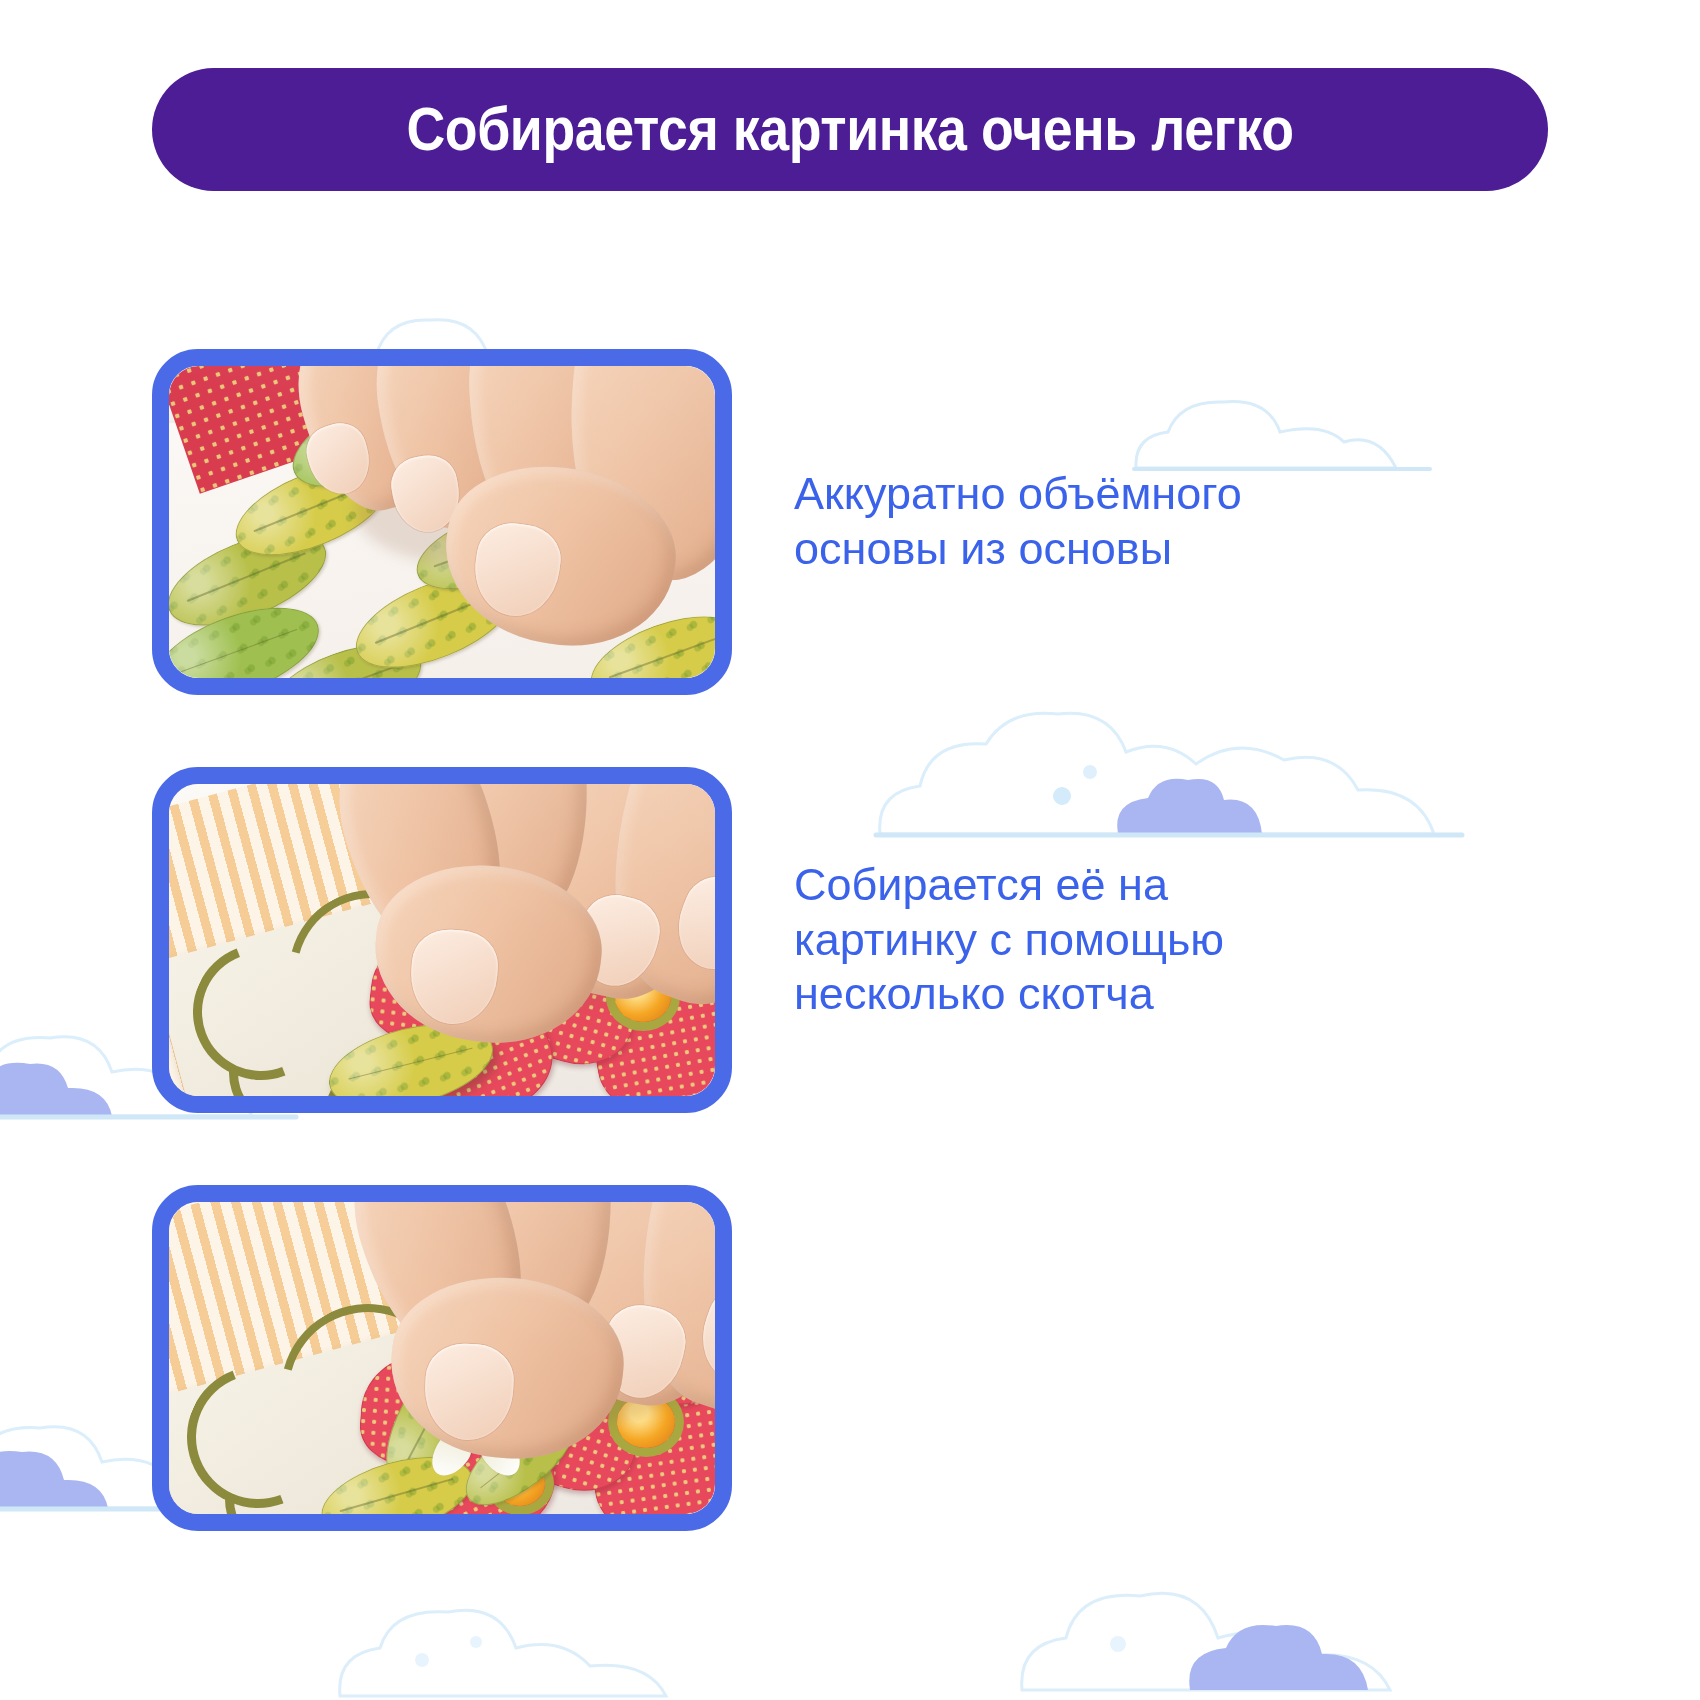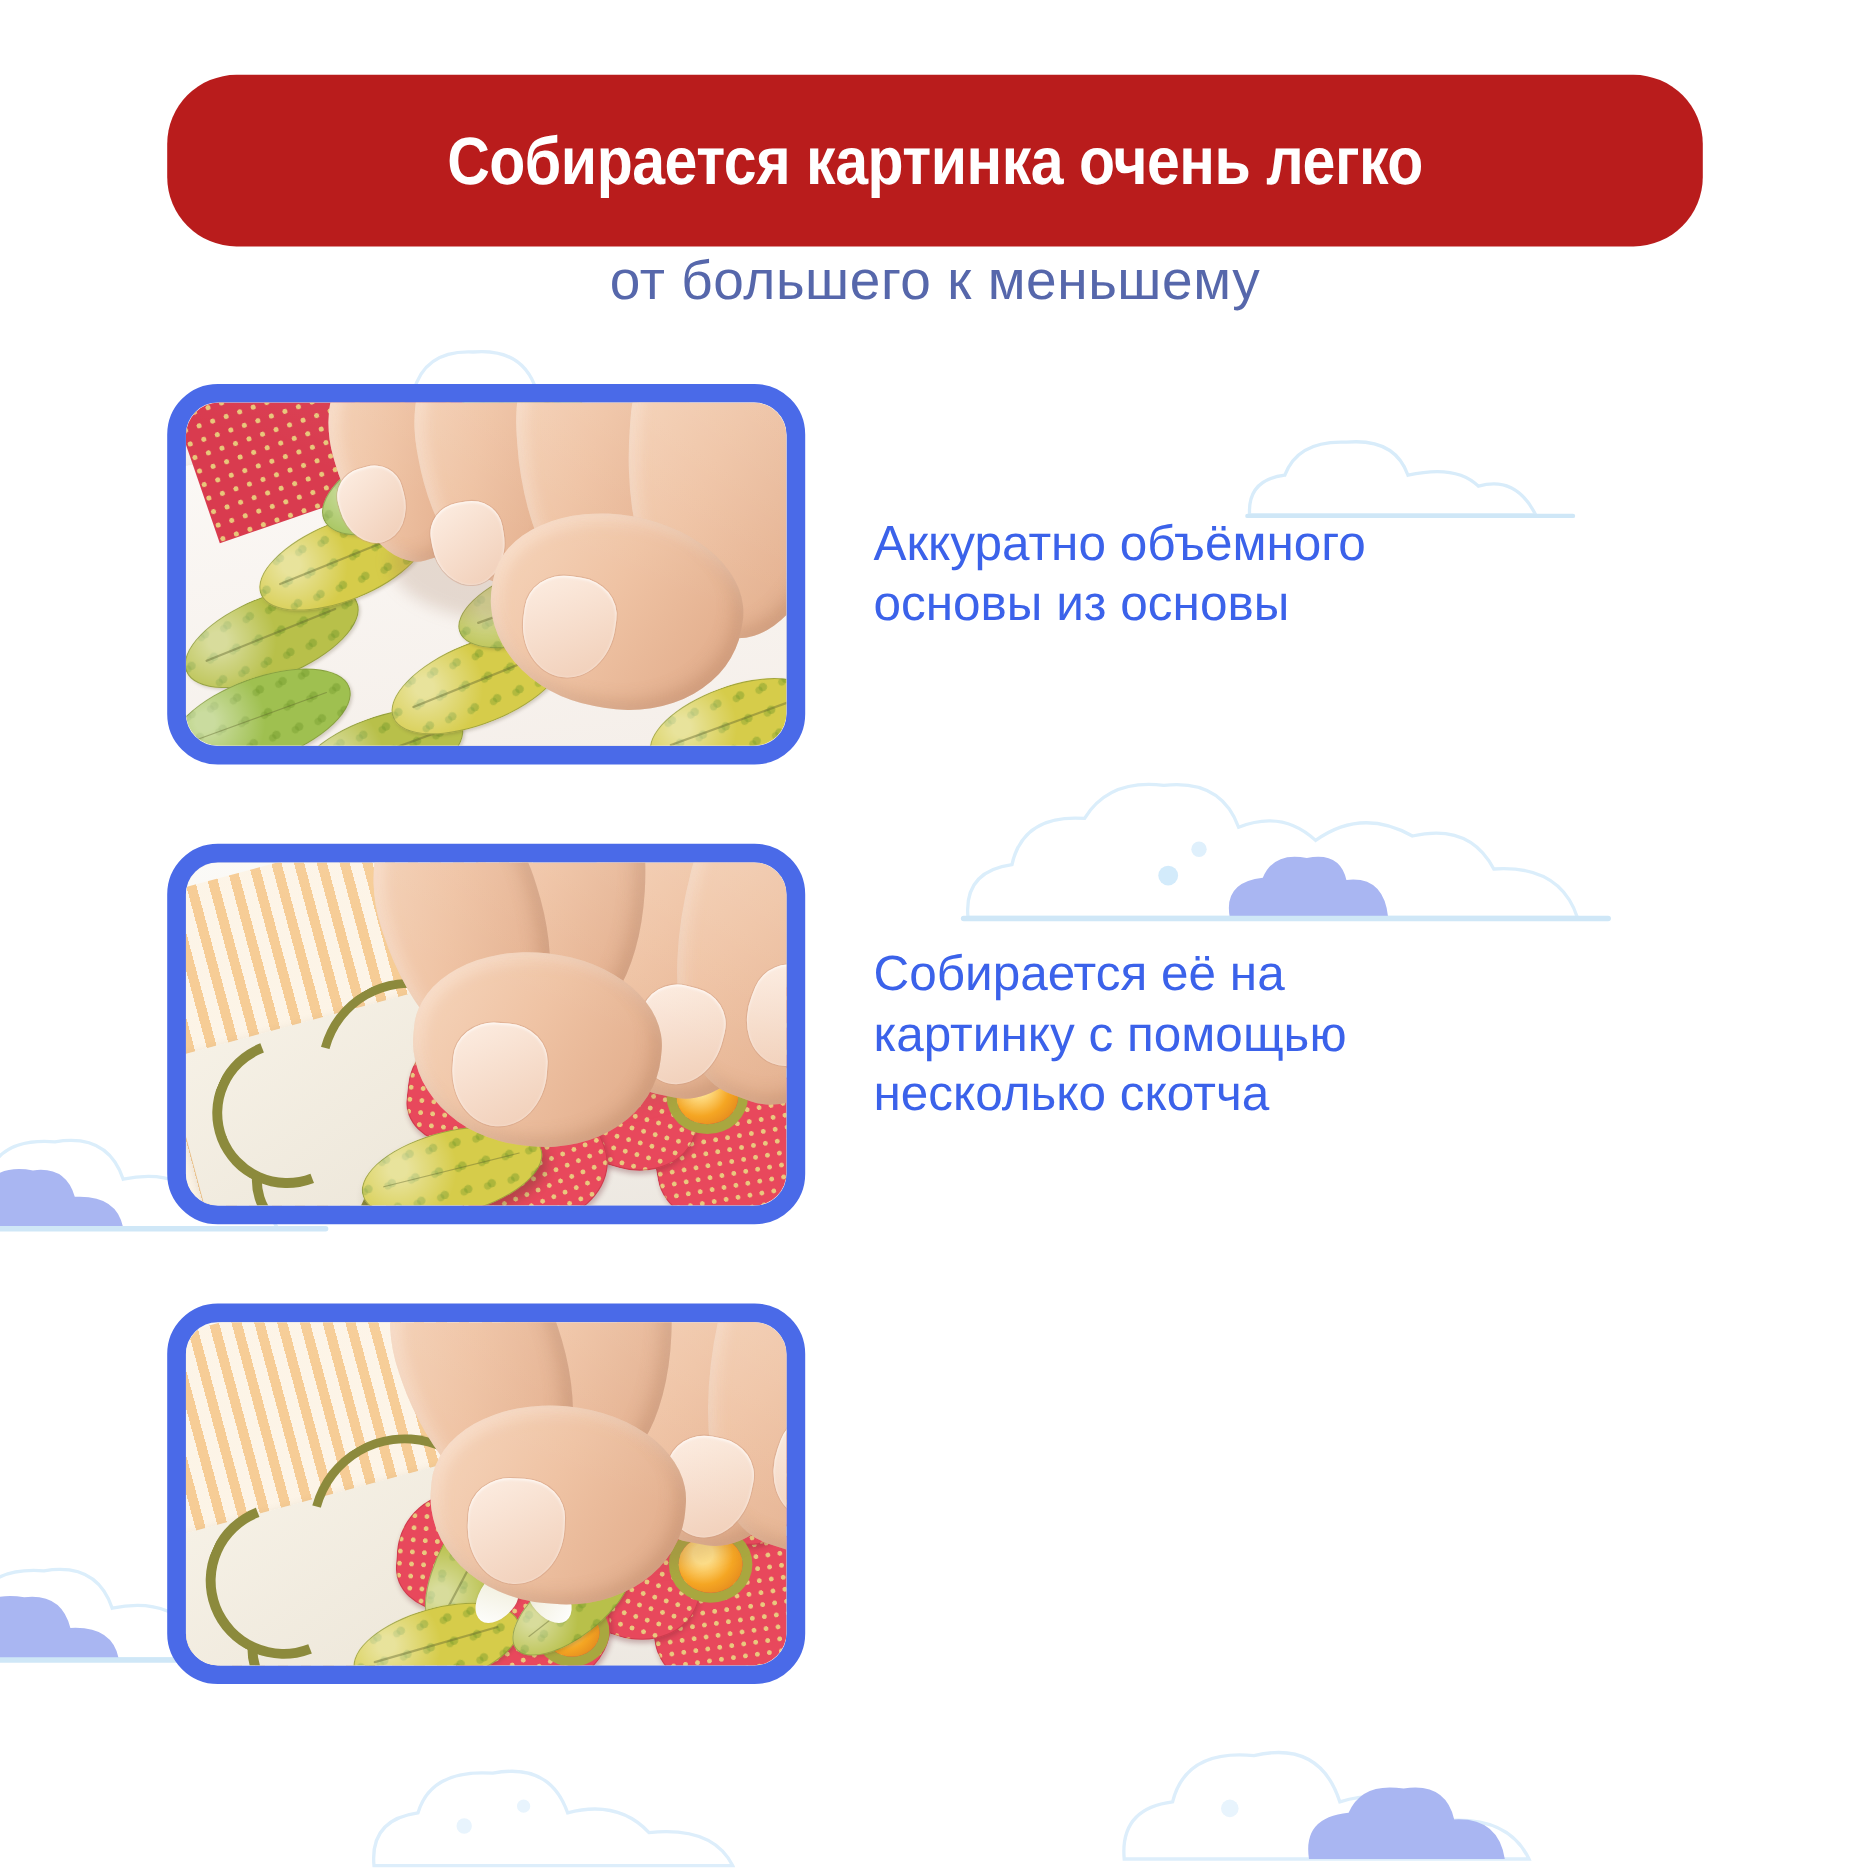--- a/index.html
+++ b/index.html
@@ -33,22 +33,22 @@
   .cloud {
     position: absolute;
   }
 
   
   .banner {
     position: absolute;
     left: 152px;
     top: 68px;
     width: 1396px;
-    height: 156px;
-    background: #b91c1c;
+    height: 123px;
+    background: #4c1d95;
     border-radius: 63px;
     z-index: 5;
     display: flex;
     align-items: center;
     justify-content: center;
   }
   .banner-title {
     color: #ffffff;
     font-size: 61px;
     font-weight: bold;
@@ -308,21 +308,20 @@
       <path d="M12 170 Q8 124 56 118 Q68 70 130 76 Q190 62 208 118 Q262 102 296 136 Q360 128 380 170 Z" fill="#ffffff" stroke="#ddeefb" stroke-width="3"></path>
       <path d="M180 170 Q174 132 216 128 Q228 100 266 106 Q304 100 312 134 Q352 132 358 170 Z" fill="#a9b6f2"></path>
       <circle cx="108" cy="124" r="8" fill="#e8f4fd"></circle>
     </svg>
   </div>
 
   <div class="banner">
     <div class="banner-title">Собирается картинка очень легко</div>
   </div>
 
-  <div class="subtitle">от большего к меньшему</div>
 
   <div class="steps">
 
     <div class="step">
       <div class="step-photo">
         <div class="photo-inner">
           <div class="p1-bg"></div>
           <div class="p1-sheet"></div>
           <div class="p1-red"></div>
 

